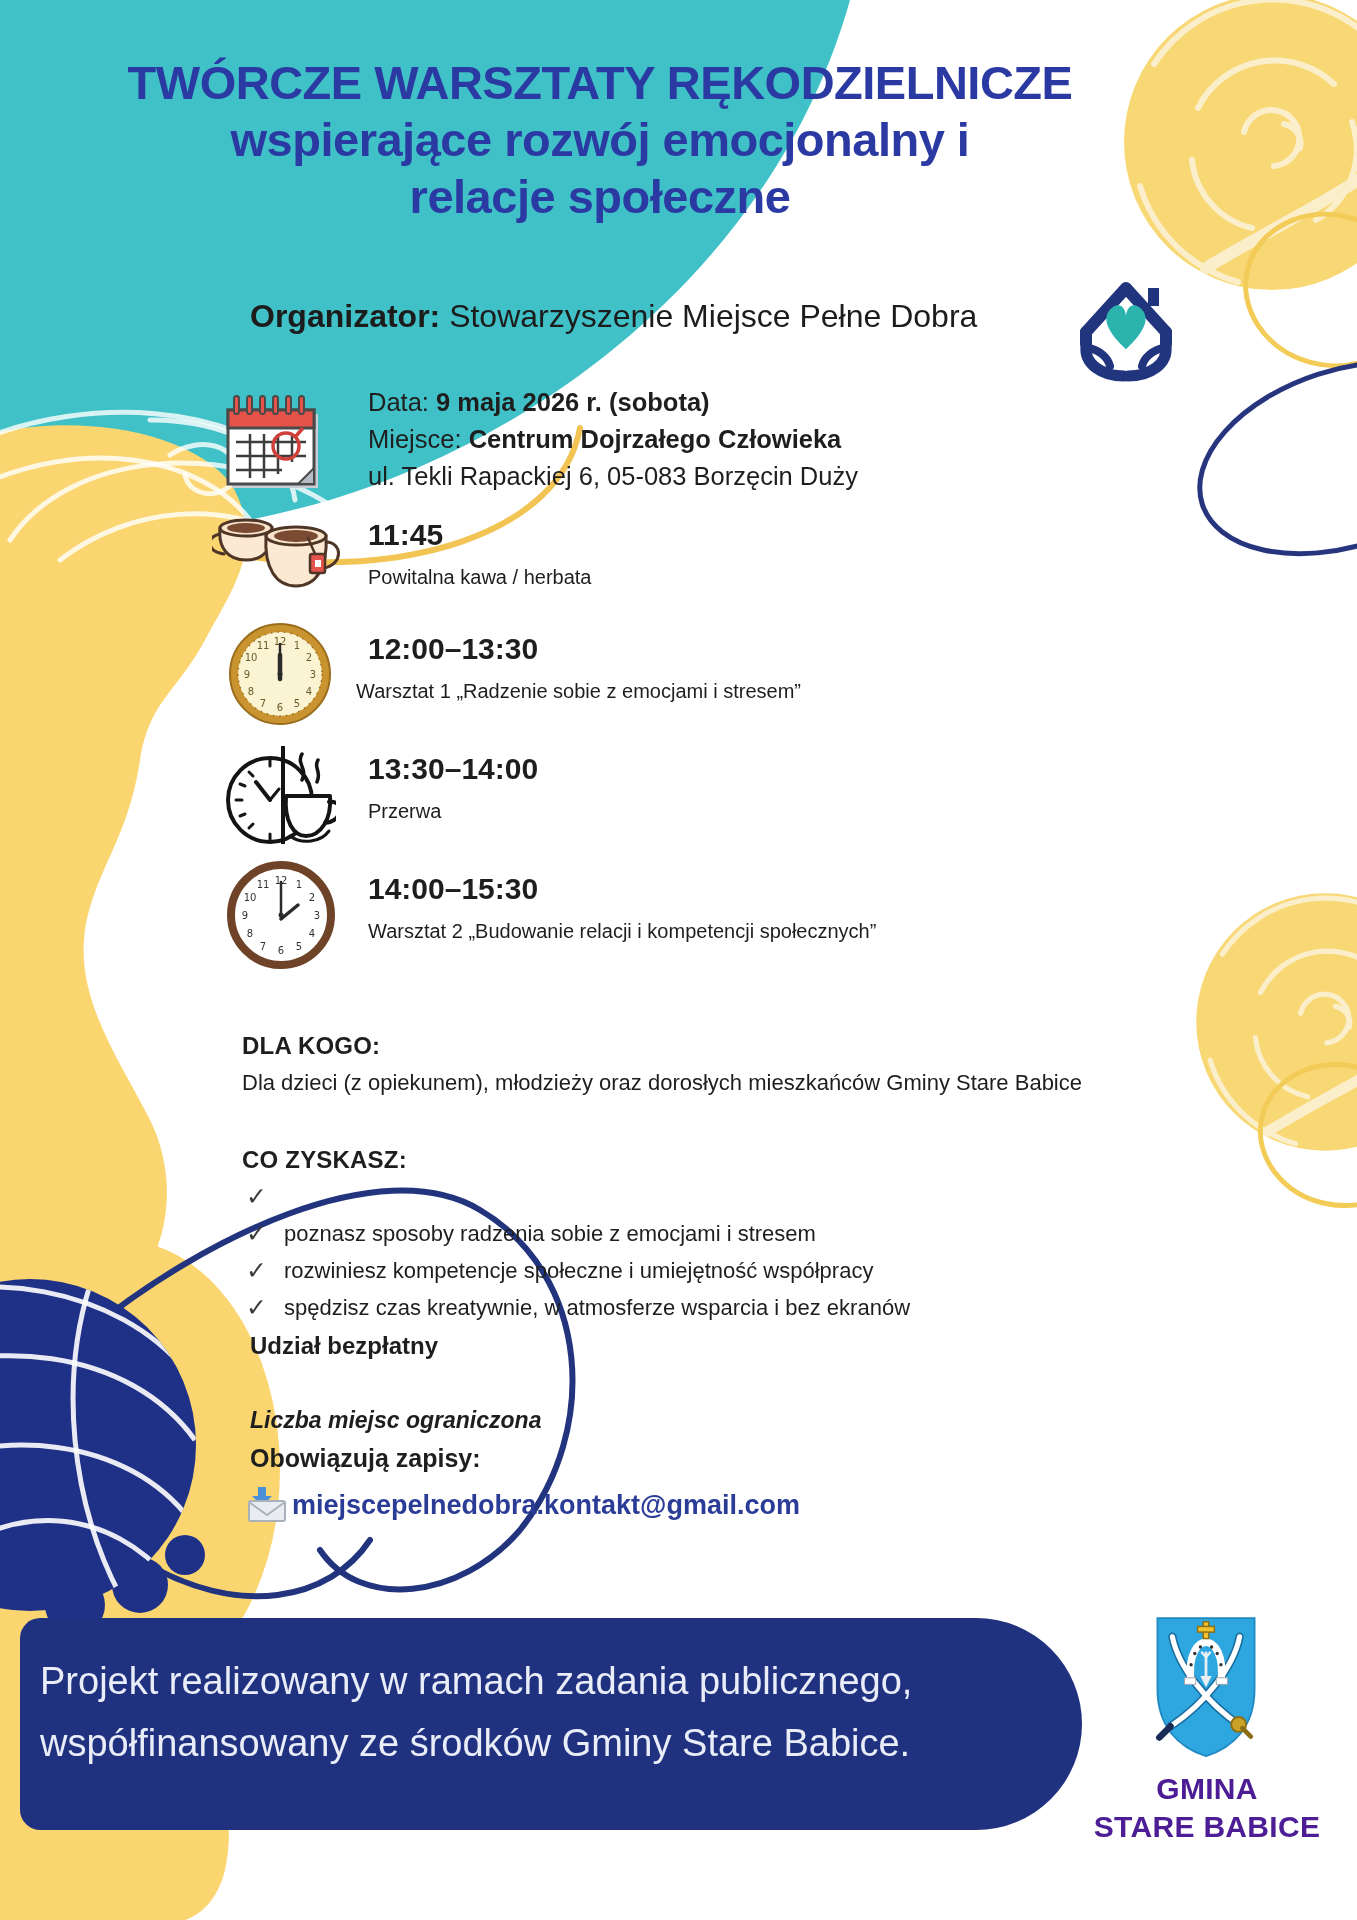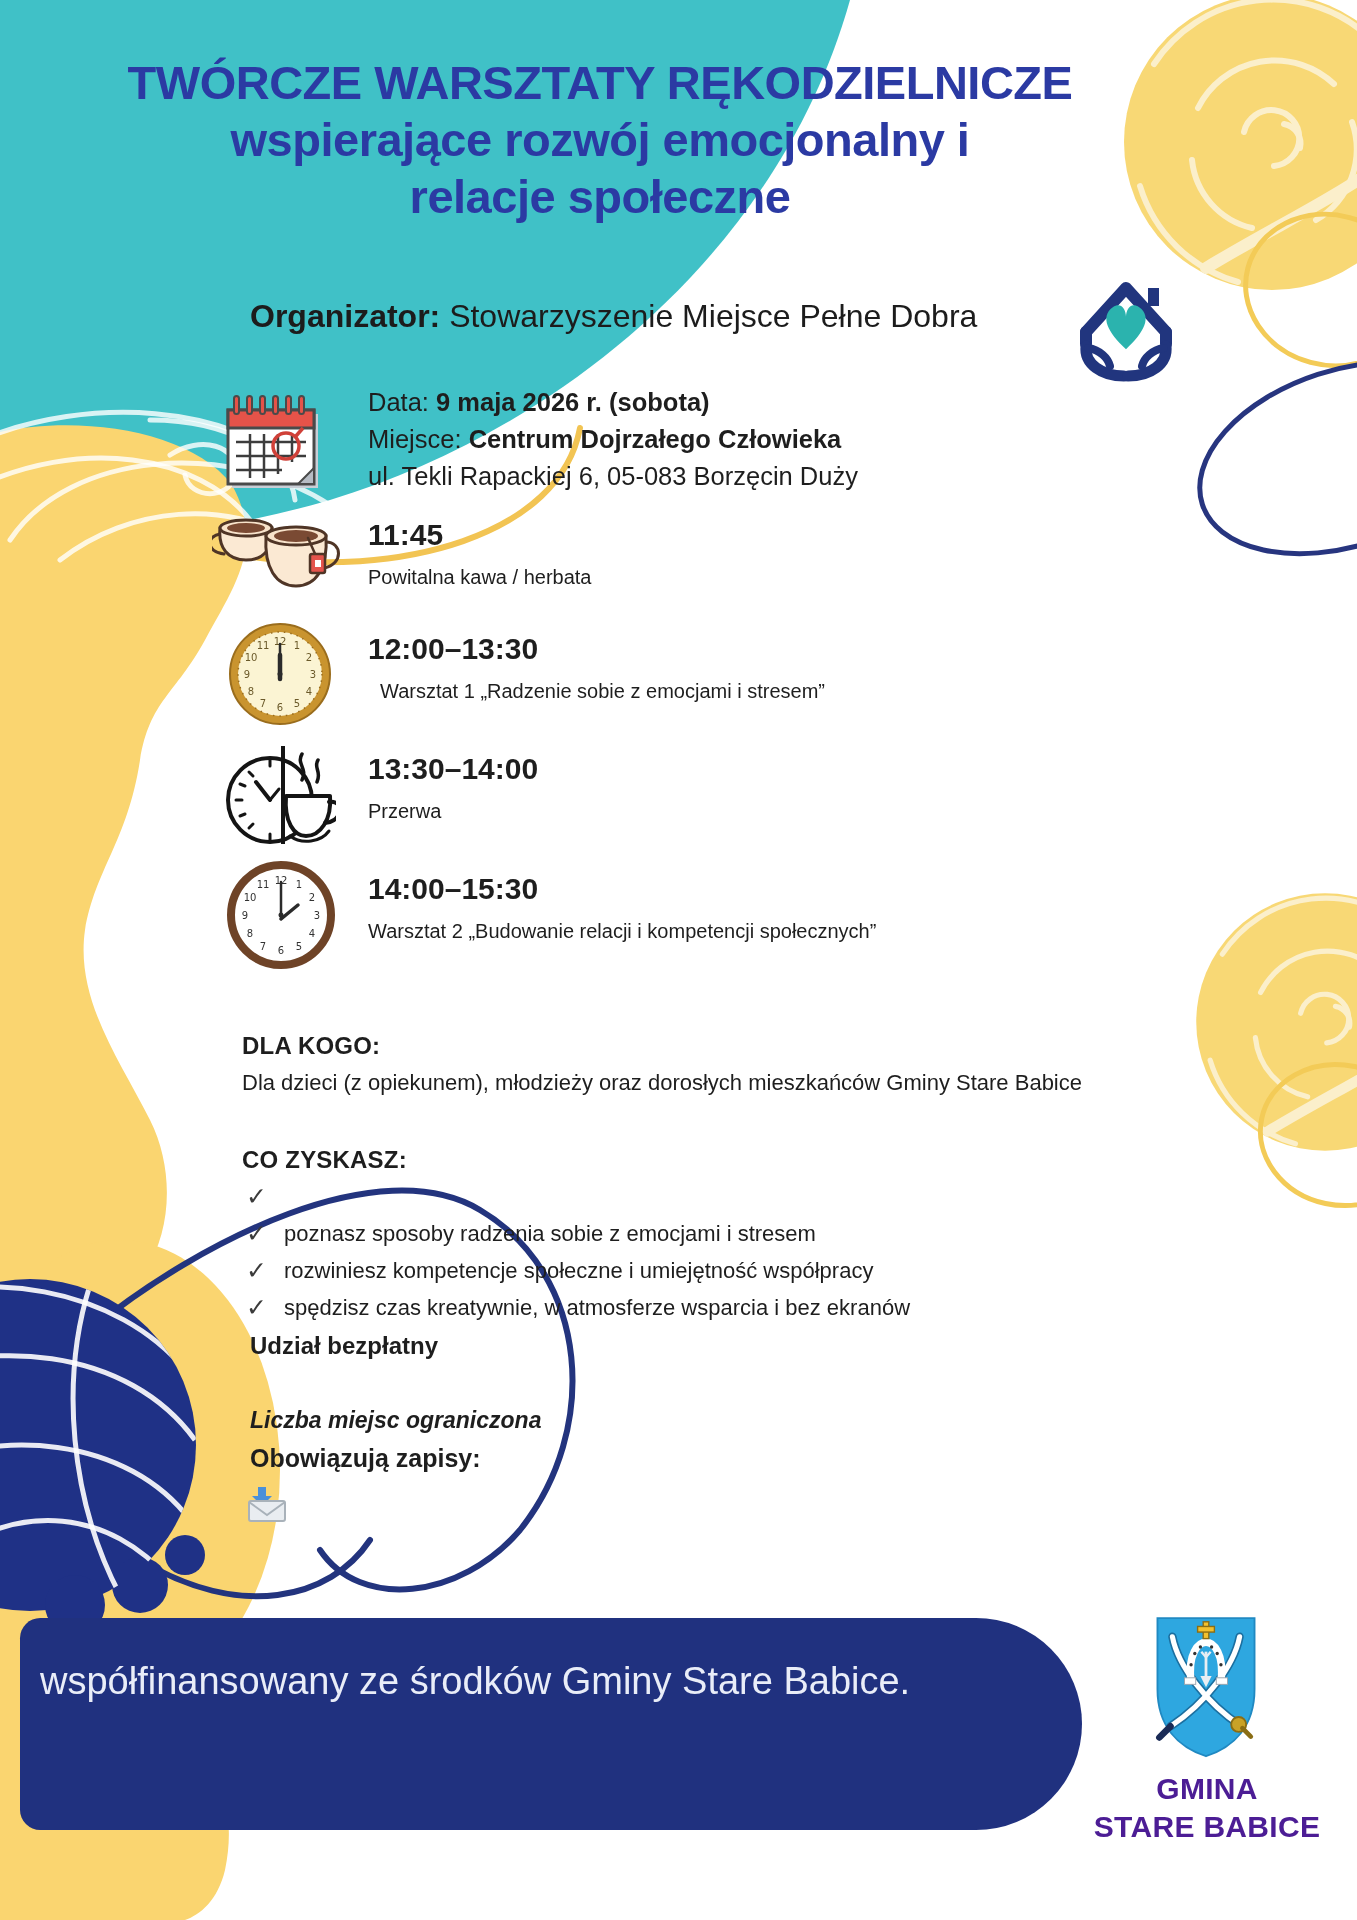--- a/index.html
+++ b/index.html
@@ -213,21 +213,21 @@
         <text x="-29" y="-17">10</text>
         <text x="-17" y="-29">11</text>
     </g>
     <g stroke="#2b2b2b" stroke-linecap="round">
       <path d="M 0,5 V -19" stroke-width="4.5"></path>
         <path d="M 0,5 V -30" stroke-width="2.5"></path>
     </g>
     <circle r="2.5" fill="#2b2b2b"></circle>
   </svg>
   <div class="abs sch-time" style="left:368px;top:632px">12:00–13:30</div>
-  <div class="abs sch-act" style="left:380px;top:680px">Warsztat 1 „Radzenie sobie z emocjami i stresem”</div>
+  <div class="abs sch-act" style="left:356px;top:680px">Warsztat 1 „Radzenie sobie z emocjami i stresem”</div>
 
   <svg class="abs" style="left:226px;top:740px" width="110" height="110" viewBox="0 0 110 110">
     <circle cx="44" cy="60" r="42" fill="none" stroke="#141414" stroke-width="4"></circle>
     <g stroke="#141414" stroke-width="3" stroke-linecap="round">
       <path d="M 44,20 V 26"></path>
         <path d="M 23,32 L 27,36"></path>
         <path d="M 10,60 H 16"></path>
       <path d="M 23,88 L 27,84"></path>
         <path d="M 44,100 V 94"></path>
         <path d="M 14,44 L 19,46"></path>
@@ -287,23 +287,25 @@
   <div class="abs sec-body" style="left:284px;top:1295px">spędzisz czas kreatywnie, w atmosferze wsparcia i bez ekranów</div>
 
   <div class="abs reg-b" style="left:250px;top:1332px">Udział bezpłatny</div>
   <div class="abs reg-i" style="left:250px;top:1407px">Liczba miejsc ograniczona</div>
   <div class="abs reg-b" style="left:250px;top:1444px;font-size:25px">Obowiązują zapisy:</div>
   <svg class="abs" style="left:248px;top:1486px" width="40" height="38" viewBox="0 0 40 38">
     <path d="M 10,1 h 8 v 9 h 6 l -10,10 -10,-10 h 6 z" fill="#4a90d9"></path>
     <rect x="1" y="15" width="36" height="20" rx="2" fill="#E9EDF1" stroke="#a9b2ba" stroke-width="2"></rect>
     <path d="M 1,16 L 19,29 L 37,16" fill="none" stroke="#a9b2ba" stroke-width="2"></path>
   </svg>
+  <div class="abs email" style="left:292px;top:1490px">miejscepelnedobra.kontakt@gmail.com</div>
 
   <div class="abs banner">
     <div class="banner-inner">
+      <div>Projekt realizowany w ramach zadania publicznego,</div>
       <div>współfinansowany ze środków Gminy Stare Babice.</div>
     </div>
   </div>
 
   <svg class="abs" style="left:1150px;top:1614px" width="112" height="150" viewBox="0 0 120 160">
     <path d="M 8,4 H 112 V 80 C 112,120 90,142 60,152 C 30,142 8,120 8,80 Z" fill="#2EA7E0" stroke="#2089c2" stroke-width="2"></path>
     <g stroke-linecap="round" fill="none">
       <path d="M 24,24 C 30,55 60,95 98,120" stroke="#1b6fa0" stroke-width="9"></path>
       <path d="M 96,24 C 90,55 60,95 22,120" stroke="#1b6fa0" stroke-width="9"></path>
       <path d="M 24,24 C 30,55 60,95 98,120" stroke="#ffffff" stroke-width="5.5"></path>

